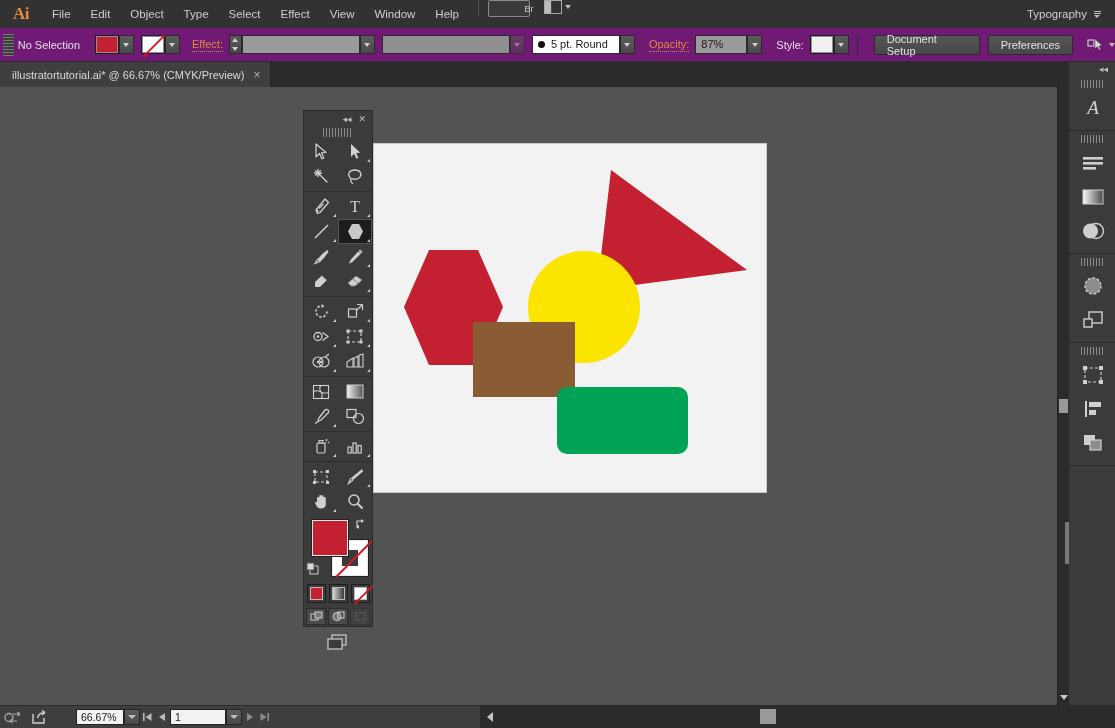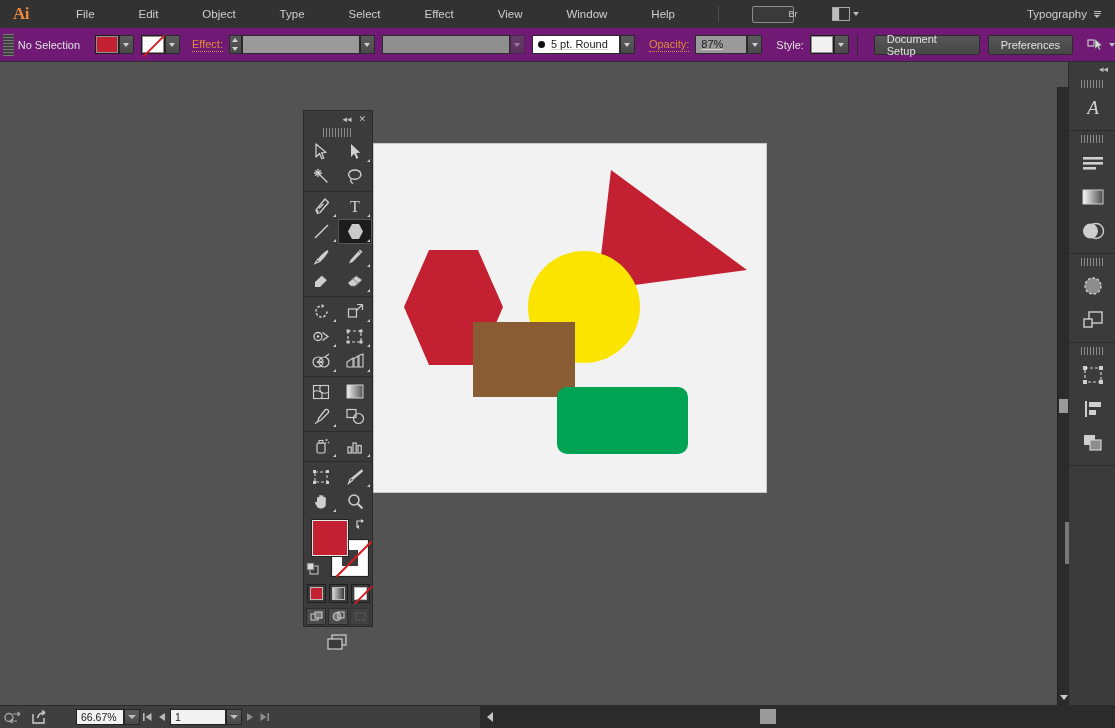--- a/index.html
+++ b/index.html
@@ -9,21 +9,21 @@
     font-family:"Liberation Sans", sans-serif;
     font-size:11px;
     color:#d6d6d6;
     -webkit-font-smoothing:antialiased;
   }
   .app{ position:relative; width:1115px; height:728px; }
 
   
   .menubar{
     position:absolute; left:0; top:0; width:1115px; height:28px;
-    background:#323232; display:flex; align-items:center;gap:24px;
+    background:#323232; display:flex; align-items:flex-start;
   }
   .ai-logo{
     width:42px; height:28px; display:flex; align-items:center; justify-content:center;
     color:#e8893c; font-size:17px; font-weight:bold; font-family:"Liberation Serif", serif;
     letter-spacing:-0.5px;
   }
   .menu-item{
     padding:0 10px; height:28px; line-height:28px; color:#cfcfcf; font-size:11.5px; cursor:default;
   }
   .mb-sep{ width:1px; height:16px; background:#4e4e4e; margin:0 9px; }
@@ -56,21 +56,21 @@
     background:repeating-linear-gradient(to bottom,#777 0px,#777 1px,#3f3f3f 1px,#3f3f3f 3px);
   }
   .cb-label{ color:#e0e0e0; font-size:11px; }
   .sel-label{ width:72px; }
   .swatch-box{ width:24px; height:19px; border:1px solid #1d1d1d; box-shadow:inset 0 0 0 1px #909090; }
   .ddbtn{
     width:15px; height:19px; background:linear-gradient(#5c5c5c,#4a4a4a);
     border:1px solid #2a2a2a; display:flex; align-items:center; justify-content:center;
   }
   .ddbtn .caret{ border-top-color:#d0d0d0; border-left-width:3px;border-right-width:3px;border-top-width:4px;}
-  .field-group{ display:flex; align-items:flex-end; margin-left:7px;text-decoration:underline; }
+  .field-group{ display:flex; align-items:flex-end; margin-left:7px; }
   .none-swatch{ position:relative; background:#fff; }
   .none-swatch:after{
     content:""; position:absolute; left:-3px; top:50%; width:30px; height:2px;
     background:#d51b23; transform:rotate(-45deg); transform-origin:center;
   }
   .stroke-lbl{ color:#e08a3c; font-size:11px; margin:0 6px 0 12px; border-bottom:1px dotted #e08a3c; padding-bottom:1px; }
   .spinner{ width:13px; height:19px; background:linear-gradient(#5a5a5a,#484848); border:1px solid #2a2a2a;
     display:flex; flex-direction:column; align-items:center; justify-content:space-around; }
   .spinner .up{ width:0;height:0;border-left:3px solid transparent;border-right:3px solid transparent;border-bottom:4px solid #d0d0d0; }
   .spinner .dn{ width:0;height:0;border-left:3px solid transparent;border-right:3px solid transparent;border-top:4px solid #d0d0d0; }
@@ -312,20 +312,26 @@
 
     <div class="prefs-ico">
       <svg width="17" height="15" viewBox="0 0 17 15">
         <rect x="1" y="3" width="6" height="6" fill="none" stroke="#c8c8c8" stroke-width="1.2"></rect>
         <path d="M8 2 L8 12 L10.5 9.5 L12 13 L13.5 12.3 L12 9 L15 8.6 Z" fill="#d8d8d8" stroke="#444" stroke-width=".5"></path>
       </svg>
       <span class="caret sm"></span>
     </div>
   </div>
 
+  <div class="tabbar">
+    <div class="doctab">
+      <span>illustratortutorial.ai* @ 66.67% (CMYK/Preview)</span>
+      <span class="tab-close">×</span>
+    </div>
+  </div>
 
   <div class="workarea">
     <div class="artboard" style="left:374px; top:57px; width:392px; height:348px;">
       <svg width="392" height="348" viewBox="0 0 392 348" style="display:block">
         <polygon points="237,26 373,126 223,146" fill="#C32032"></polygon>
         <polygon points="55,106 104,106 129,163 104,221 55,221 30,163" fill="#C32032"></polygon>
         <circle cx="210" cy="163" r="56" fill="#FBE400"></circle>
         <rect x="99" y="178" width="102" height="75" fill="#8A5C33"></rect>
         <rect x="183" y="243" width="131" height="67" rx="10" ry="10" fill="#00A354"></rect>
       </svg>

